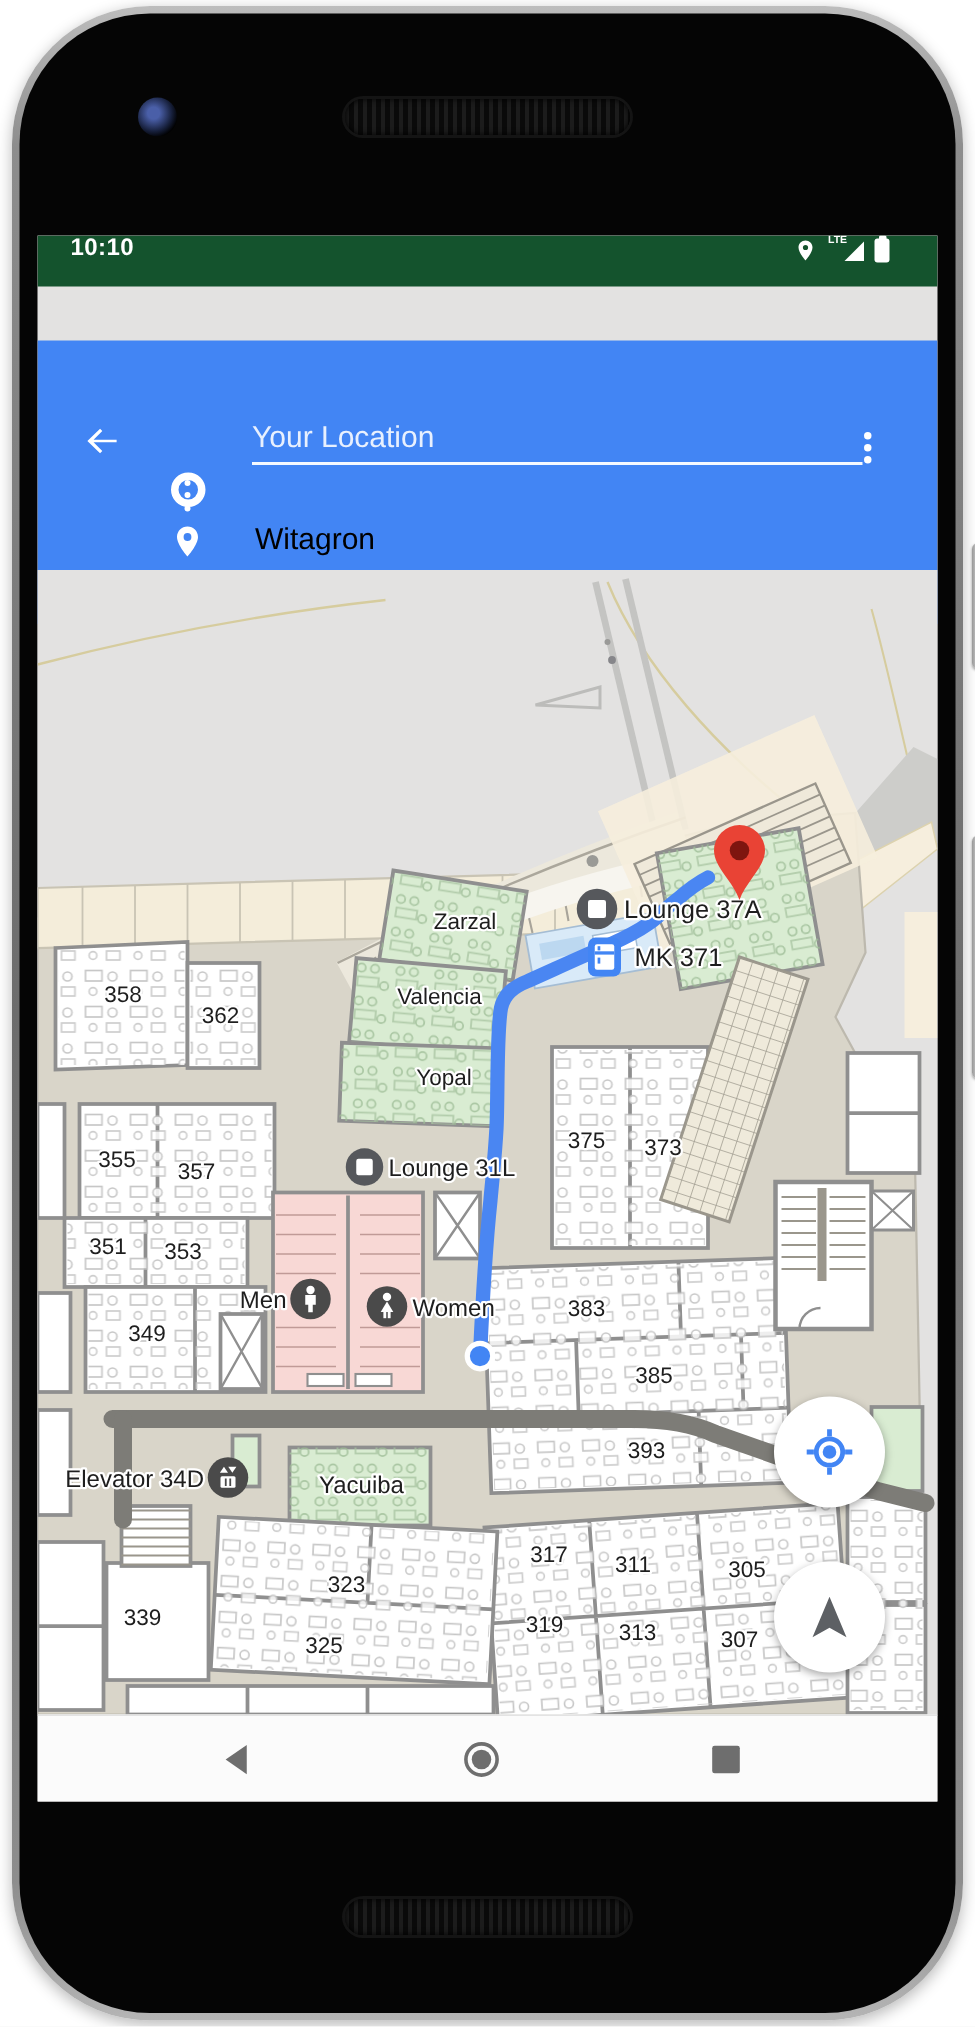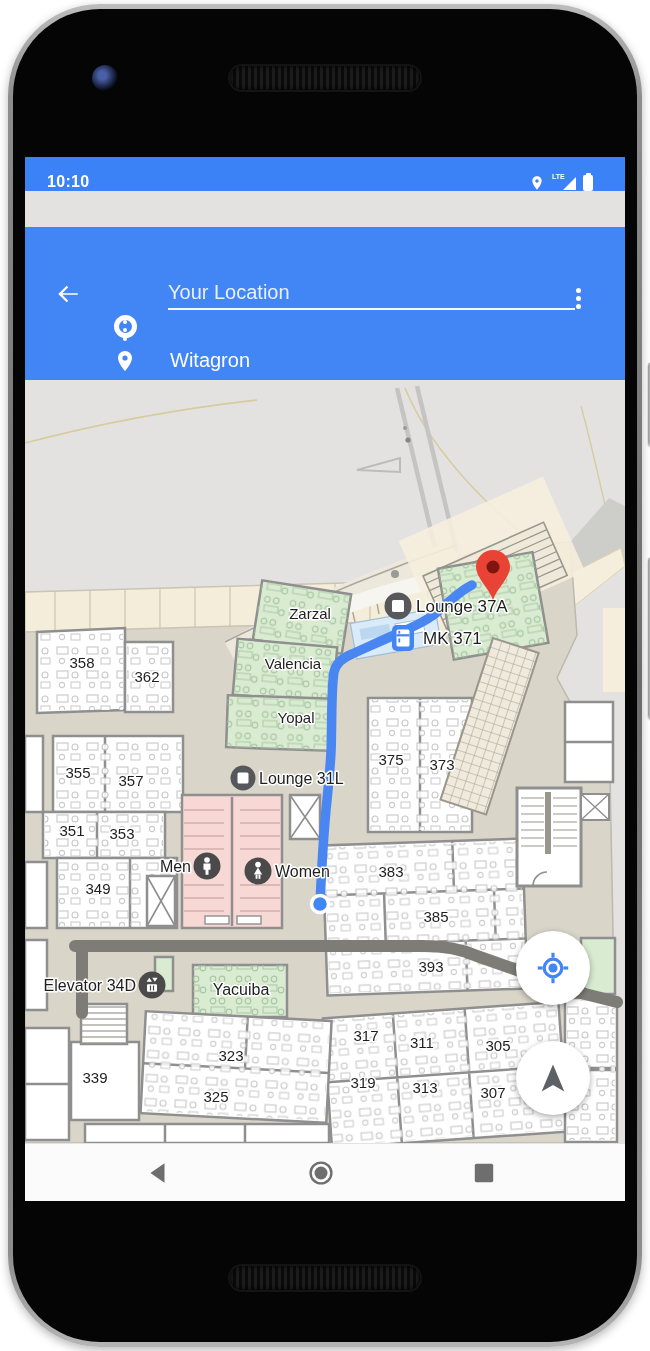--- a/index.html
+++ b/index.html
@@ -17,40 +17,40 @@
     background:repeating-linear-gradient(90deg,#1c1c1c 0 3px,#0a0a0a 3px 6px);
     box-shadow:inset 0 0 4px #000,0 0 0 2px #141414;}
   .speaker.top{top:57px;}
   .speaker.bottom{top:1257px;}
   .side-btn{position:absolute;width:9px;border-radius:4px;
     background:linear-gradient(90deg,#989898,#cfcfcf 40%,#7d7d7d);box-shadow:0 1px 2px rgba(0,0,0,.4);}
   .side-btn.power{left:640px;top:358px;height:84px;}
   .side-btn.volume{left:640px;top:553px;height:162px;}
   
   .screen{position:absolute;left:12px;top:148px;width:600px;height:1044px;background:#e3e2e1;overflow:hidden;}
-  .status-bar{position:absolute;left:0;top:0;width:100%;height:34px;background:#3b82f6;color:#fff;
-    display:flex;align-items:flex-end;}
+  .status-bar{position:absolute;left:0;top:0;width:100%;height:34px;background:#14532d;color:#fff;
+    display:flex;align-items:flex-start;}
   .sb-time{margin-left:22px;font-size:16px;font-weight:700;letter-spacing:.3px;}
   .sb-right{margin-left:auto;margin-right:32px;display:flex;align-items:flex-end;gap:7px;height:18px;}
   .sb-sig{position:relative;width:24px;height:18px;}
   .sb-sig .lte{position:absolute;left:0;top:0;font-size:7px;font-weight:700;}
   .sb-sig .tri{position:absolute;right:0;bottom:1px;width:0;height:0;
     border-left:13px solid transparent;border-bottom:13px solid #fff;}
   .sb-batt{position:relative;width:10px;height:16px;background:#fff;border-radius:2px;margin-bottom:0px;}
   .sb-batt:before{content:"";position:absolute;left:2.5px;top:-2.5px;width:5px;height:3px;background:#fff;border-radius:1px 1px 0 0;}
   
   .header{position:absolute;left:0;top:34px;width:100%;height:189px;background:#4285f4;margin-top:36px;}
   .h-back{position:absolute;left:30px;top:54px;width:26px;height:26px;cursor:pointer;}
   .h-ring{position:absolute;left:89px;top:88px;width:13px;height:13px;border:5px solid #fff;border-radius:50%;}
   .h-origin-text{position:absolute;left:143px;top:54px;font-size:20px;color:rgba(255,255,255,.88);}
   .h-underline{position:absolute;left:143px;top:81px;width:407px;height:2px;background:rgba(255,255,255,.95);}
   .h-dots{position:absolute;left:98px;top:88px;width:5px;}
   .h-dots i{display:block;width:4px;height:4px;border-radius:50%;background:#fff;margin:4.5px 0;}
   .h-destpin{position:absolute;left:88px;top:122px;width:24px;height:24px;}
-  .h-dest-text{position:absolute;left:145px;top:122px;font-size:20px;color:#ffffff;}
+  .h-dest-text{position:absolute;left:145px;top:122px;font-size:20px;color:#000000;}
   .h-menu{position:absolute;left:546px;top:53px;width:6px;padding:5px;cursor:pointer;}
   .h-menu i{display:block;width:5px;height:5px;border-radius:50%;background:#fff;margin:3px 0;}
   
   .map{position:absolute;left:0;top:223px;width:600px;height:763px;background:#e3e2e1;}
   .map svg text{font-family:"Liberation Sans",sans-serif;}
   .rl{font-size:15px;fill:#1e1e1e;stroke:#fff;stroke-width:3px;paint-order:stroke;stroke-linejoin:round;}
   .rl-md{font-size:16px;}
   .rl-lg{font-size:17px;}
   .fab{position:absolute;width:74px;height:74px;border-radius:50%;background:#fff;
     box-shadow:0 2px 6px rgba(0,0,0,.35);display:flex;align-items:center;justify-content:center;cursor:pointer;}

